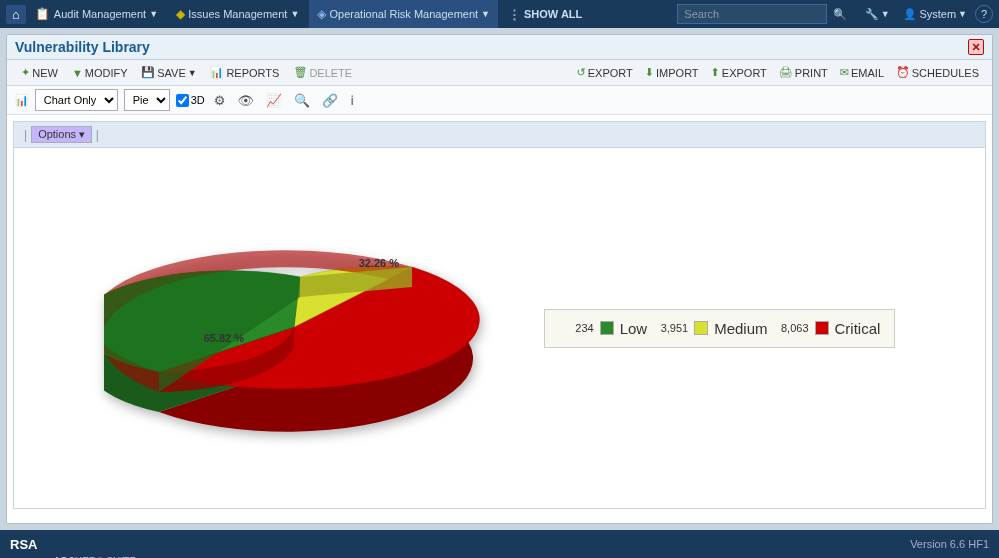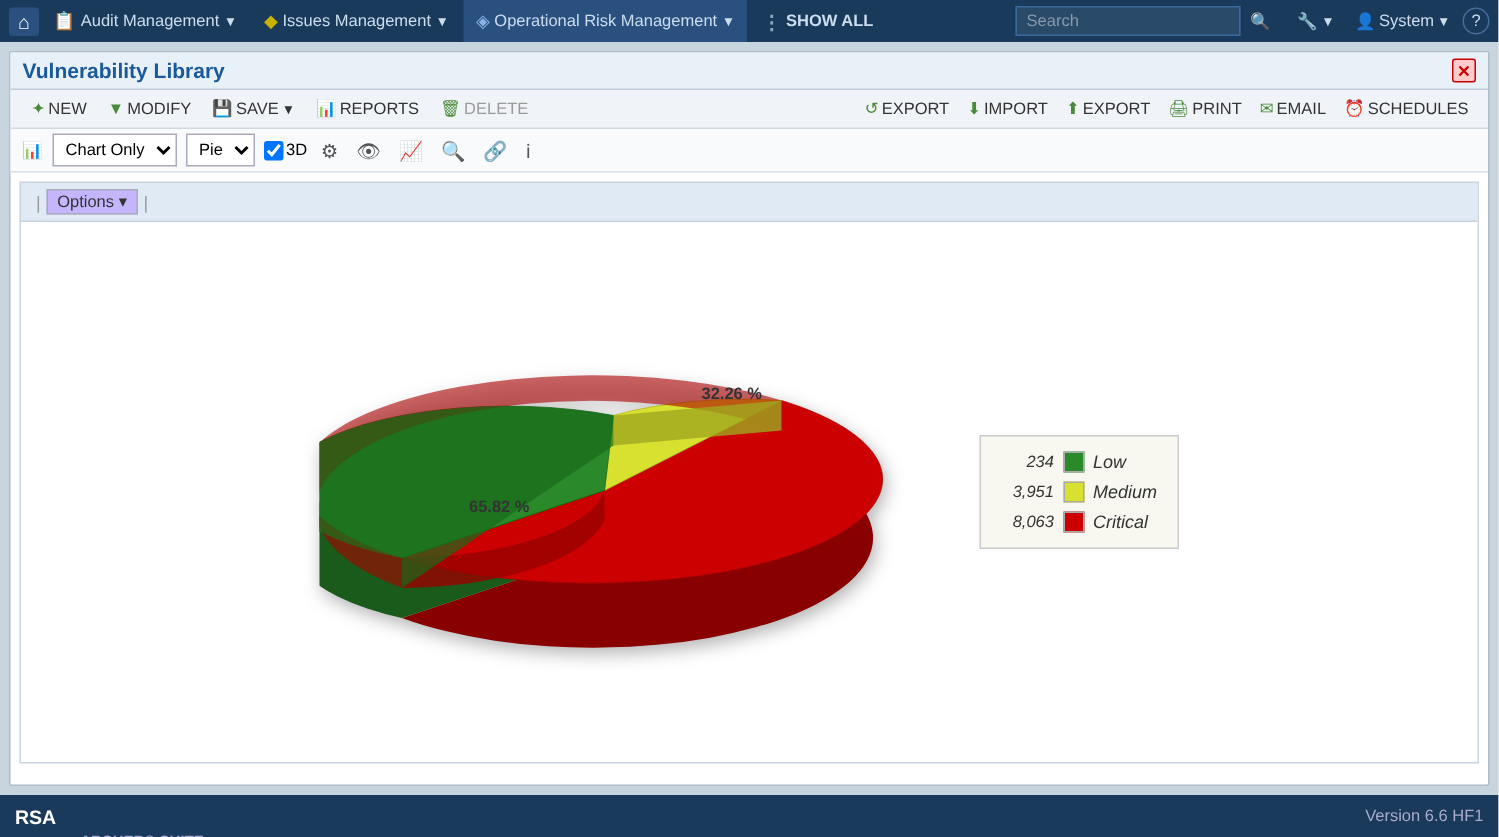--- a/index.html
+++ b/index.html
@@ -235,46 +235,45 @@
       align-items: center;
       gap: 60px;
     }
     .pie-svg {
       filter: drop-shadow(2px 4px 6px rgba(0,0,0,0.3));
     }
 
     
     .legend {
       display: flex;
-      flex-direction: column;
+      flex-direction: row;
       gap: 6px;
       background: #f8f8f0;
       border: 1px solid #ccc;
       padding: 10px 14px;
-      font-style: italic;
     }
     .legend-item {
       display: flex;
       align-items: center;
       gap: 6px;
       font-size: 11px;
     }
     .legend-color {
       width: 14px;
       height: 14px;
       border: 1px solid #aaa;
     }
     .legend-count {
       font-size: 11px;
       color: #333;
       width: 35px;
       text-align: right;
     }
     .legend-label {
-      font-size: 12px;
+      font-size: 15px;
       color: #333;
     }
 
     
     .footer {
       background: #1a3a5c;
       height: 28px;
       display: flex;
       align-items: center;
       padding: 0 10px;

